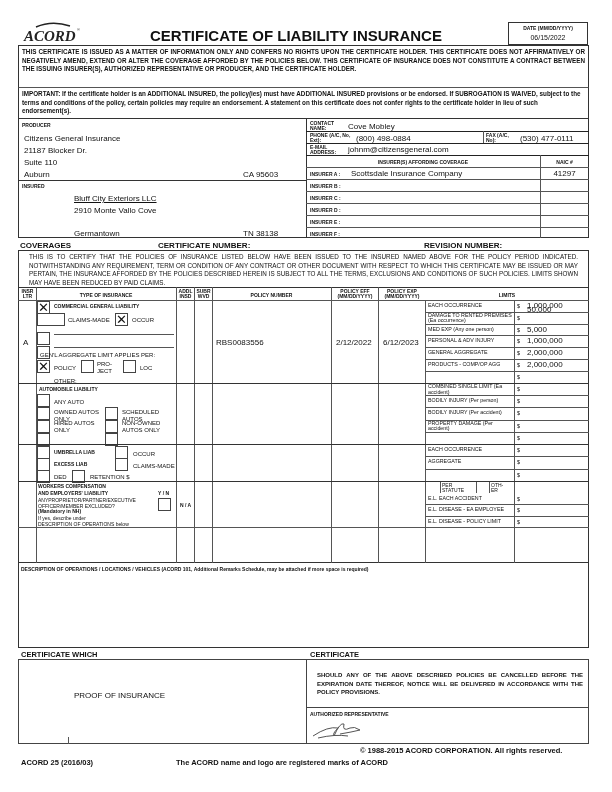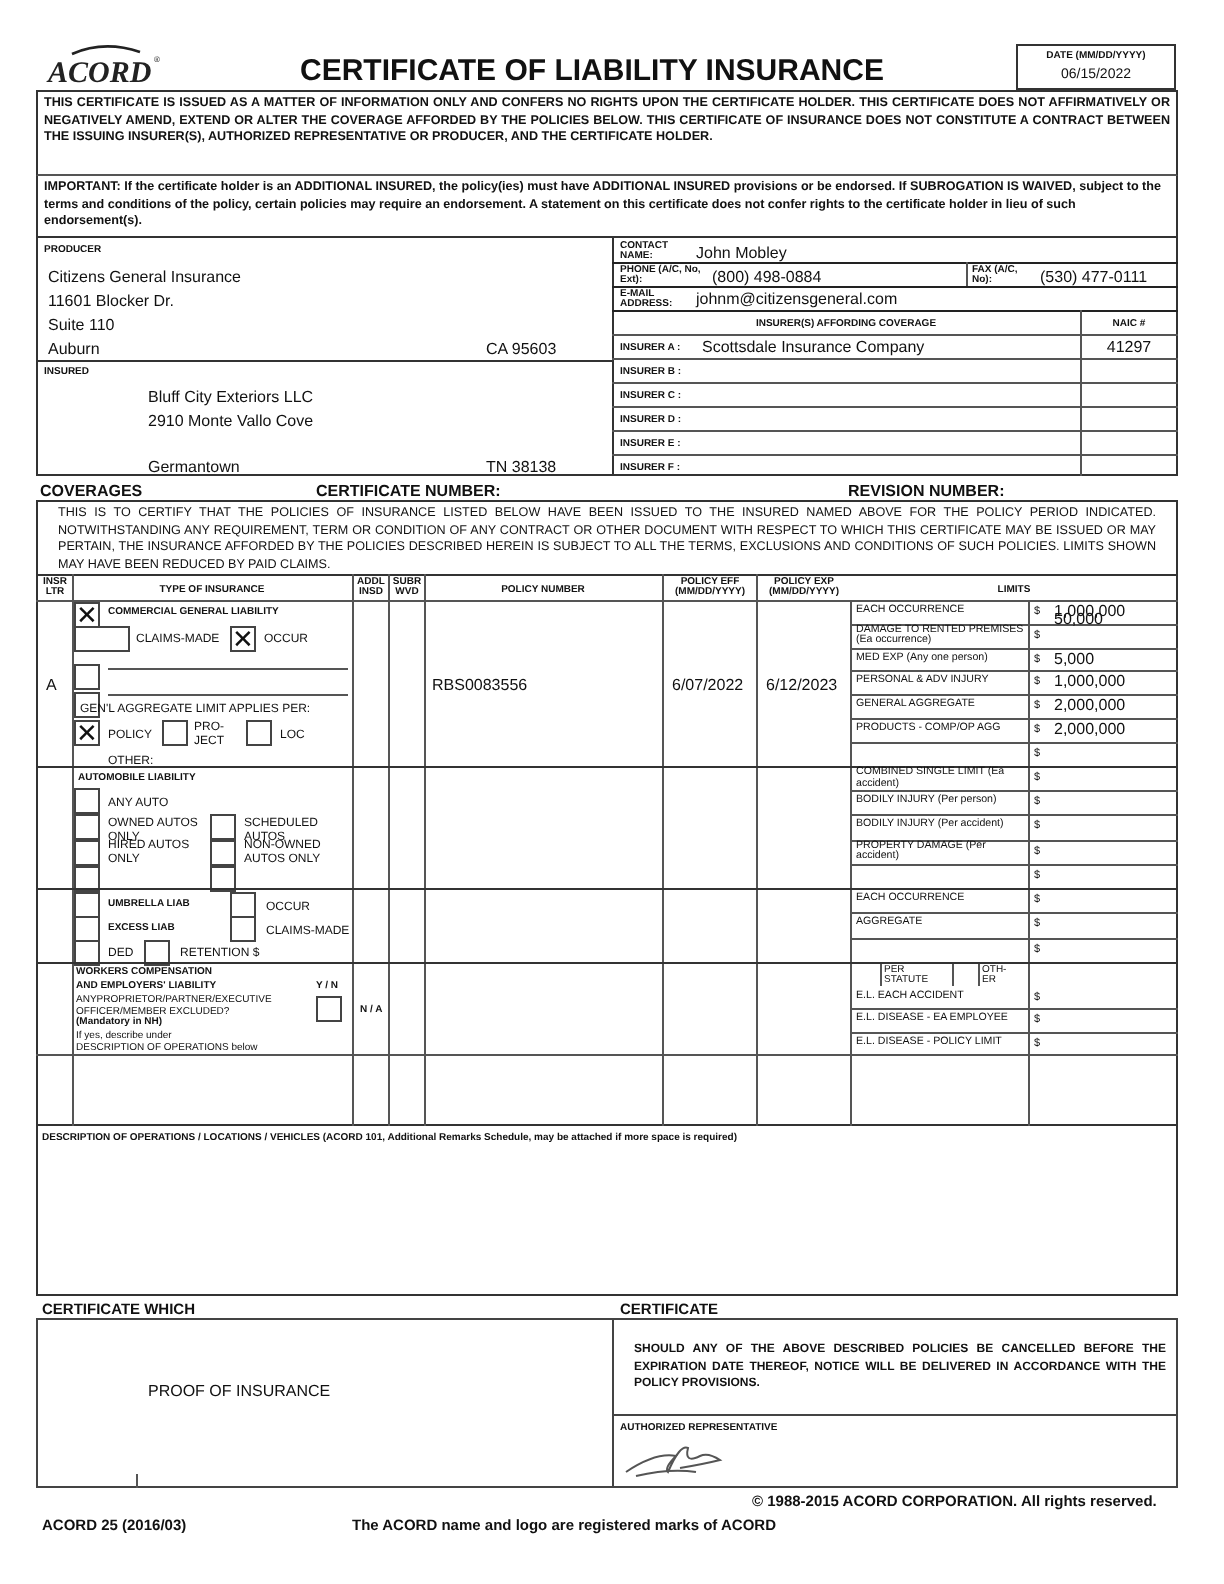--- a/index.html
+++ b/index.html
@@ -35,34 +35,34 @@
 <div class="abs" style="left:18px;top:45px;width:571px;height:43px;border:1.5px solid #333;border-bottom:1px solid #555;padding:2px 3px;">
   <div class="b" style="font-size:6.3px;line-height:8.5px;text-align:justify;">THIS CERTIFICATE IS ISSUED AS A MATTER OF INFORMATION ONLY AND CONFERS NO RIGHTS UPON THE CERTIFICATE HOLDER. THIS CERTIFICATE DOES NOT AFFIRMATIVELY OR NEGATIVELY AMEND, EXTEND OR ALTER THE COVERAGE AFFORDED BY THE POLICIES BELOW. THIS CERTIFICATE OF INSURANCE DOES NOT CONSTITUTE A CONTRACT BETWEEN THE ISSUING INSURER(S), AUTHORIZED REPRESENTATIVE OR PRODUCER, AND THE CERTIFICATE HOLDER.</div>
 </div>
 <div class="abs" style="left:18px;top:88px;width:571px;height:31px;border:1.5px solid #333;border-top:none;padding:2px 3px;">
   <div class="b" style="font-size:6.3px;line-height:8.5px;">IMPORTANT: If the certificate holder is an ADDITIONAL INSURED, the policy(ies) must have ADDITIONAL INSURED provisions or be endorsed. If SUBROGATION IS WAIVED, subject to the terms and conditions of the policy, certain policies may require an endorsement. A statement on this certificate does not confer rights to the certificate holder in lieu of such endorsement(s).</div>
 </div>
 
 <div class="abs" style="left:18px;top:119px;width:289px;height:119px;border:1.5px solid #333;border-top:none;border-right:none;"></div>
 <div class="abs tiny" style="left:22px;top:123px;">PRODUCER</div>
 <div class="abs val" style="left:24px;top:134px;">Citizens General Insurance</div>
-<div class="abs val" style="left:24px;top:146px;">11601 Blocker Dr.</div>
+<div class="abs val" style="left:24px;top:146px;">21187 Blocker Dr.</div>
 <div class="abs val" style="left:24px;top:158px;">Suite 110</div>
 <div class="abs val" style="left:24px;top:170px;">Auburn</div>
 <div class="abs val" style="left:243px;top:170px;">CA  95603</div>
 <div class="hl" style="left:18px;top:180px;width:289px;background:#333;"></div>
 <div class="abs tiny" style="left:22px;top:184px;">INSURED</div>
-<div class="abs val" style="left:74px;top:194px;">Bluff City Exteriors LLC</div>
+<div class="abs val" style="left:74px;top:194px;text-decoration:underline;">Bluff City Exteriors LLC</div>
 <div class="abs val" style="left:74px;top:206px;">2910 Monte Vallo Cove</div>
 <div class="abs val" style="left:74px;top:229px;">Germantown</div>
 <div class="abs val" style="left:243px;top:229px;">TN  38138</div>
 
 <div class="abs" style="left:306px;top:119px;width:283px;height:119px;border:1.5px solid #333;border-top:none;"></div>
 <div class="abs tiny" style="left:310px;top:121px;width:30px;">CONTACT NAME:</div>
-<div class="abs val" style="left:348px;top:122px;">John Mobley</div>
+<div class="abs val" style="left:348px;top:122px;">Cove Mobley</div>
 <div class="hl thick" style="left:306px;top:131px;width:283px;"></div>
 <div class="abs tiny" style="left:310px;top:133px;width:45px;">PHONE (A/C, No, Ext):</div>
 <div class="abs val" style="left:356px;top:134px;">(800) 498-0884</div>
 <div class="vl" style="left:483px;top:131px;height:12px;"></div>
 <div class="abs tiny" style="left:486px;top:133px;width:30px;">FAX (A/C, No):</div>
 <div class="abs val" style="left:520px;top:134px;">(530) 477-0111</div>
 <div class="hl thick" style="left:306px;top:143px;width:283px;"></div>
 <div class="abs tiny" style="left:310px;top:145px;width:30px;">E-MAIL ADDRESS:</div>
 <div class="abs val" style="left:348px;top:145px;">johnm@citizensgeneral.com</div>
 <div class="hl thick" style="left:306px;top:155px;width:283px;"></div>
@@ -128,21 +128,21 @@
 <div class="cb" style="left:37px;top:313px;width:28px;"></div>
 <div class="abs sm" style="left:68px;top:317px;">CLAIMS-MADE</div>
 <div class="cb" style="left:115px;top:313px;">✕</div>
 <div class="abs sm" style="left:132px;top:317px;">OCCUR</div>
 <div class="cb" style="left:37px;top:332px;"></div>
 <div class="hl" style="left:54px;top:334px;width:120px;"></div>
 <div class="cb" style="left:37px;top:346px;"></div>
 <div class="hl" style="left:54px;top:347px;width:120px;"></div>
 <div class="abs val b" style="left:23px;top:338px;font-weight:normal;">A</div>
 <div class="abs val" style="left:216px;top:338px;">RBS0083556</div>
-<div class="abs val" style="left:336px;top:338px;">6/07/2022</div>
+<div class="abs val" style="left:336px;top:338px;">2/12/2022</div>
 <div class="abs val" style="left:383px;top:338px;">6/12/2023</div>
 <div class="abs sm" style="left:40px;top:352px;">GEN'L AGGREGATE LIMIT APPLIES PER:</div>
 <div class="cb" style="left:37px;top:360px;">✕</div>
 <div class="abs sm" style="left:54px;top:365px;">POLICY</div>
 <div class="cb" style="left:81px;top:360px;"></div>
 <div class="abs sm" style="left:97px;top:361px;width:18px;">PRO-JECT</div>
 <div class="cb" style="left:123px;top:360px;"></div>
 <div class="abs sm" style="left:140px;top:365px;">LOC</div>
 <div class="abs sm" style="left:54px;top:378px;">OTHER:</div>
 <div id="cgl-limits">
@@ -285,15 +285,15 @@
 <div class="abs" style="left:306px;top:659px;width:283px;height:85px;border:1.5px solid #444;"></div>
 <div class="abs b" style="left:317px;top:671px;width:266px;font-size:6px;line-height:8.5px;text-align:justify;">SHOULD ANY OF THE ABOVE DESCRIBED POLICIES BE CANCELLED BEFORE THE EXPIRATION DATE THEREOF, NOTICE WILL BE DELIVERED IN ACCORDANCE WITH THE POLICY PROVISIONS.</div>
 <div class="hl" style="left:306px;top:707px;width:283px;background:#444;"></div>
 <div class="abs tiny" style="left:310px;top:712px;">AUTHORIZED REPRESENTATIVE</div>
 <div class="abs" style="left:310px;top:718px;width:65px;height:22px;">
   <svg width="65" height="22" viewBox="0 0 65 22">
     <path d="M3 18 Q18 8 28 10 Q22 16 24 18 Q30 4 34 6 Q32 14 40 10 Q44 8 50 12 Q42 14 30 16 M8 20 Q25 16 38 18" stroke="#555" stroke-width="1" fill="none"></path>
   </svg>
 </div>
 
-<div class="abs b" style="left:360px;top:746px;font-size:7.5px;margin-left:16px;">© 1988-2015 ACORD CORPORATION.  All rights reserved.</div>
+<div class="abs b" style="left:360px;top:746px;font-size:7.5px;">© 1988-2015 ACORD CORPORATION.  All rights reserved.</div>
 <div class="abs b" style="left:21px;top:758px;font-size:7.5px;">ACORD 25 (2016/03)</div>
 <div class="abs b" style="left:176px;top:758px;font-size:7.5px;">The ACORD name and logo are registered marks of ACORD</div>
 
 </body></html>

